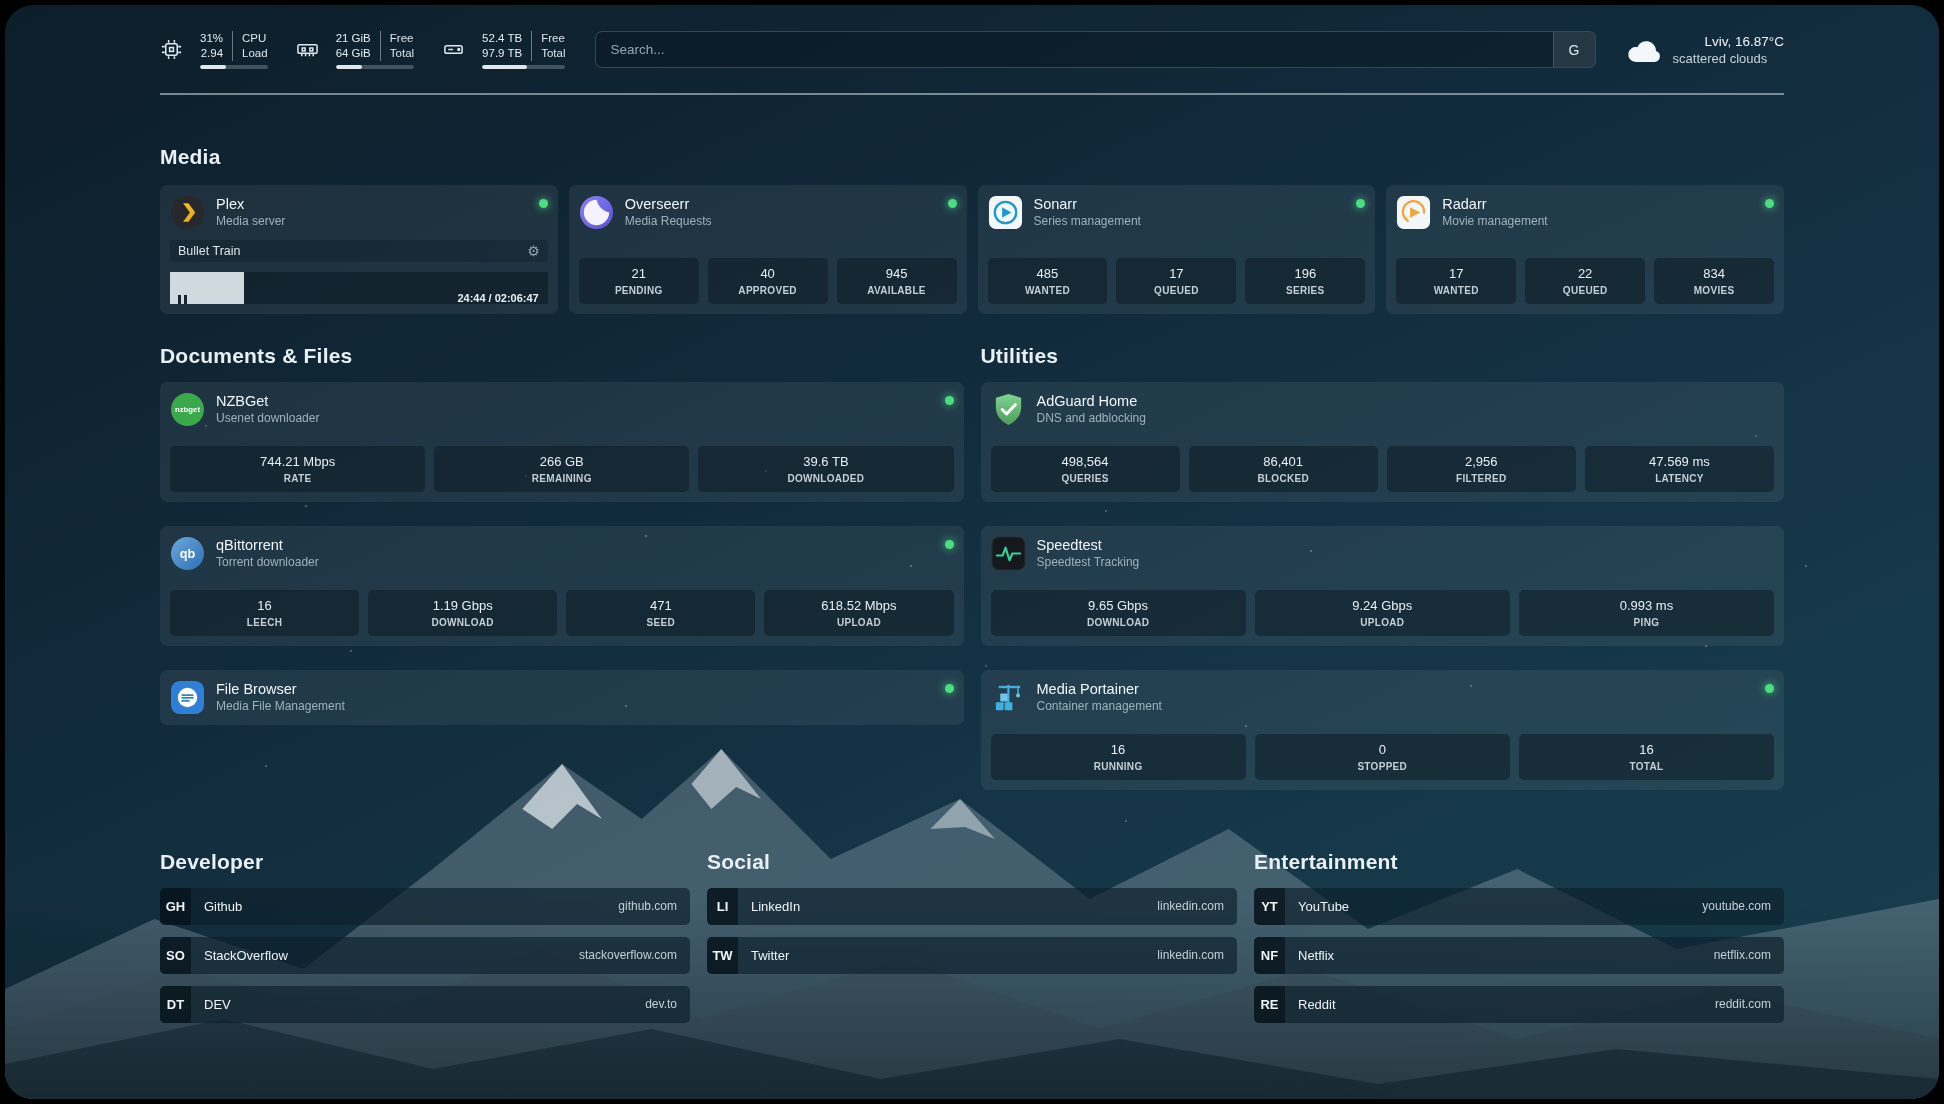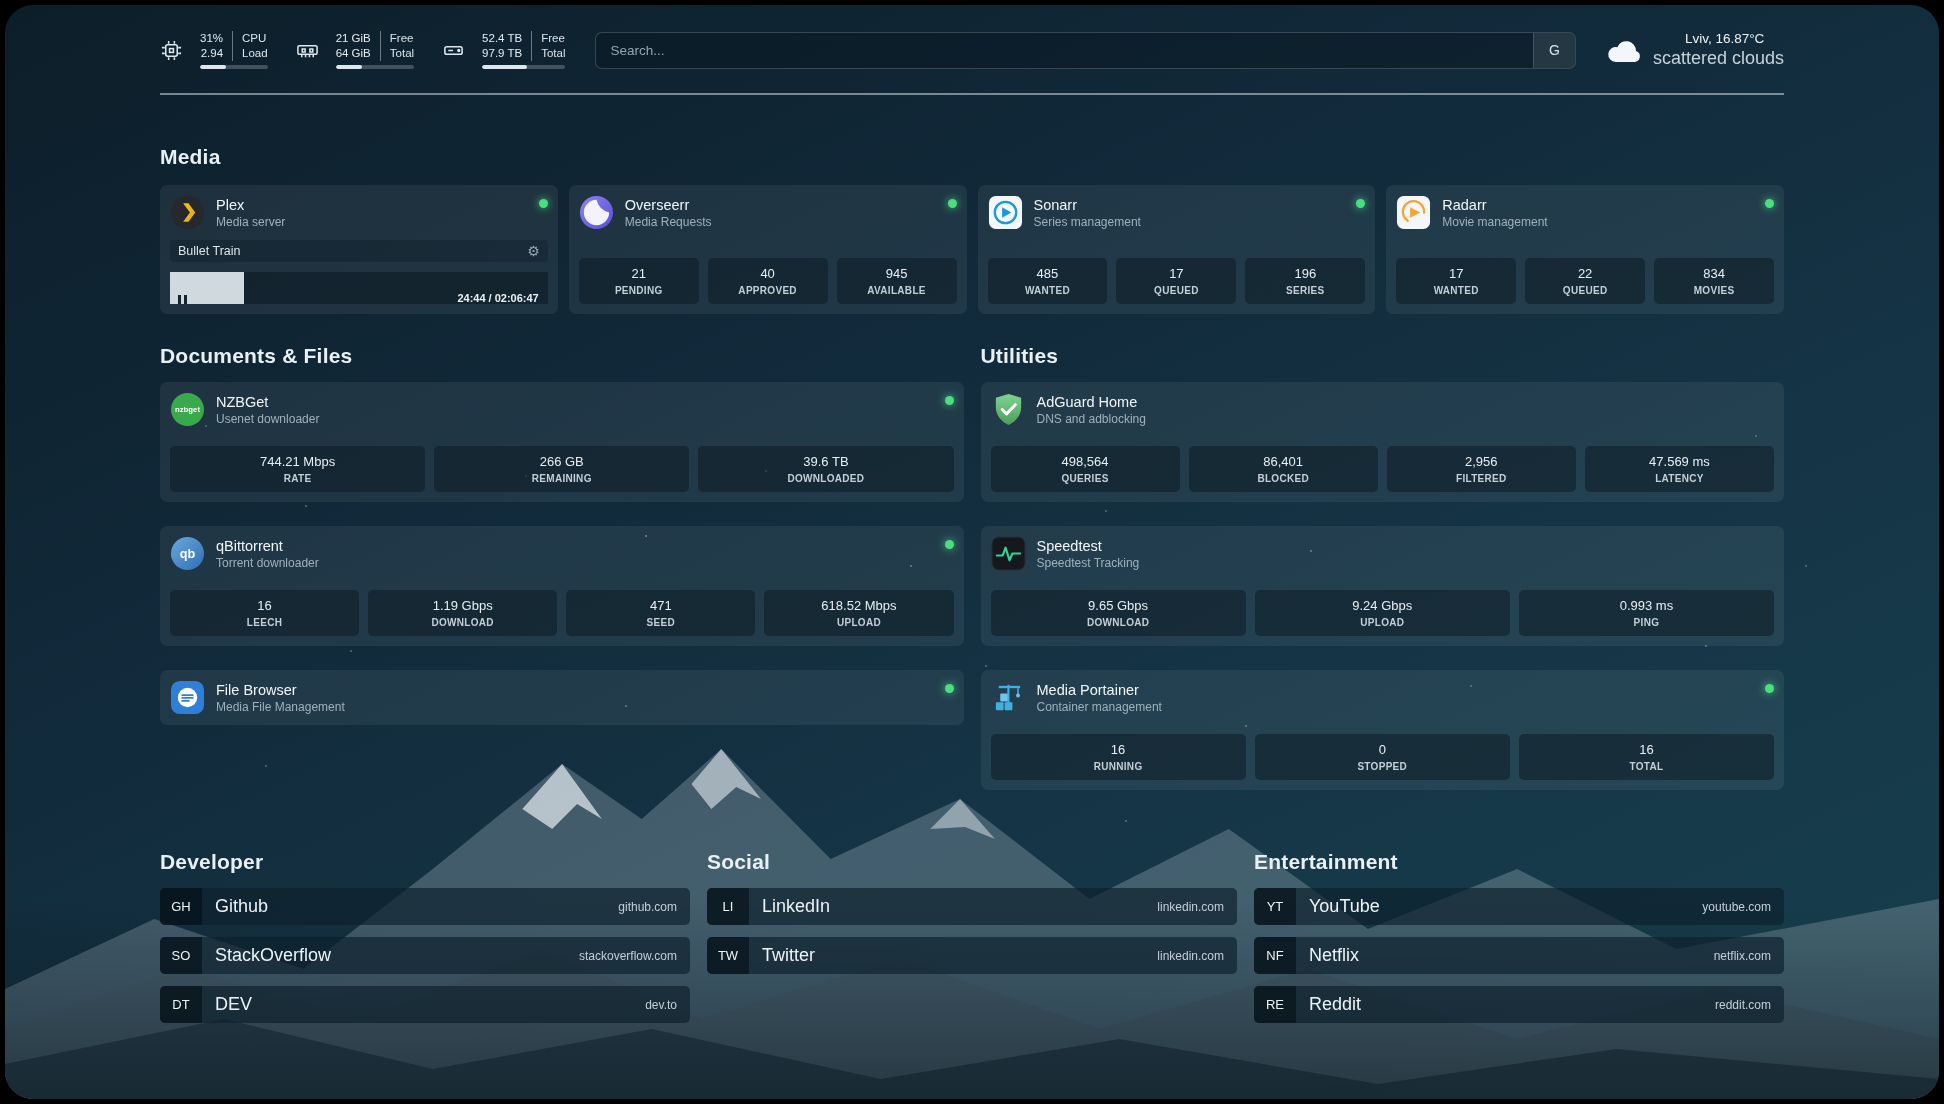--- a/index.html
+++ b/index.html
@@ -42,21 +42,21 @@
   .search-input{flex:1;background:transparent;border:none;outline:none;color:#e8eff3;
     padding:0 14px;font-size:13.5px;font-family:"Liberation Sans",sans-serif;}
   .search-input::placeholder{color:#93a6b1;}
   .search-btn{width:42px;background:rgba(255,255,255,.10);border:none;color:#dbe5ea;
     font-size:14px;border-left:1px solid rgba(255,255,255,.15);cursor:pointer;
     font-family:"Liberation Sans",sans-serif;}
   .weather{display:flex;align-items:center;gap:11px;color:#eef4f7;}
   .weather-icon{width:36px;height:28px;color:#f3f7f9;}
   .weather-icon svg{width:100%;height:100%;}
   .weather-loc{font-size:13.5px;margin-left:32px;}
-  .weather-cond{font-size:18px;color:#c6d3da;margin-top:2px;}
+  .weather-cond{font-size:13px;color:#c6d3da;margin-top:2px;}
   .divider{border:none;border-top:2px solid rgba(225,238,243,.5);margin-top:24px;}
 
   
   .sec-title{font-size:21px;font-weight:700;color:#e9f0f3;letter-spacing:.2px;}
   .media-sec{margin-top:50px;}
   .card-row{display:grid;grid-template-columns:repeat(4,1fr);gap:11px;margin-top:16px;}
   .two-col{display:grid;grid-template-columns:1fr 1fr;gap:17px;margin-top:30px;}
   .col-cards{display:flex;flex-direction:column;gap:24px;margin-top:14px;}
 
   
@@ -85,23 +85,23 @@
   .pause-icon{position:relative;z-index:2;margin-left:8px;display:flex;gap:2.5px;}
   .pause-icon i{display:block;width:3px;height:9px;background:#14242e;}
   .plex-time{position:relative;z-index:2;margin-left:auto;margin-right:9px;
     font-size:11px;color:#eaf0f3;font-weight:700;}
 
   
   .bookmarks{display:grid;grid-template-columns:repeat(3,1fr);gap:17px;margin-top:60px;}
   .bm-list{display:flex;flex-direction:column;gap:12px;margin-top:14px;}
   .bm-row{display:flex;align-items:center;height:37px;background:rgba(14,33,44,.68);
     border-radius:5px;overflow:hidden;cursor:pointer;}
-  .bm-abbr{width:42px;align-self:stretch;background:rgba(4,14,20,.6);color:#eef3f6;
-    font-weight:400;font-size:13px;display:flex;align-items:center;justify-content:center;flex:0 0 auto;}
-  .bm-name{margin-left:13px;font-size:18px;color:#eef3f6;}
+  .bm-abbr{width:31px;align-self:stretch;background:rgba(4,14,20,.6);color:#eef3f6;
+    font-weight:700;font-size:13px;display:flex;align-items:center;justify-content:center;flex:0 0 auto;}
+  .bm-name{margin-left:13px;font-size:13px;color:#eef3f6;}
   .bm-url{margin-left:auto;margin-right:13px;font-size:12px;color:#c3cfd6;}
 </style>
 </head>
 <body>
 
 <div class="frame">
   <svg class="mountains" viewBox="0 0 1944 430" preserveAspectRatio="none">
     <path d="M0,320 L150,250 L300,300 L430,200 L560,95 L640,150 L720,80 L830,190 L960,130 L1090,230 L1230,160 L1370,260 L1520,200 L1680,280 L1944,230 L1944,430 L0,430 Z" fill="#7d93a0" opacity="0.45"></path>
     <path d="M520,140 L560,95 L600,150 L575,135 L550,160 Z" fill="#e8eef2" opacity="0.7"></path>
     <path d="M690,115 L720,80 L760,130 L735,118 L710,140 Z" fill="#e4ebef" opacity="0.6"></path>

